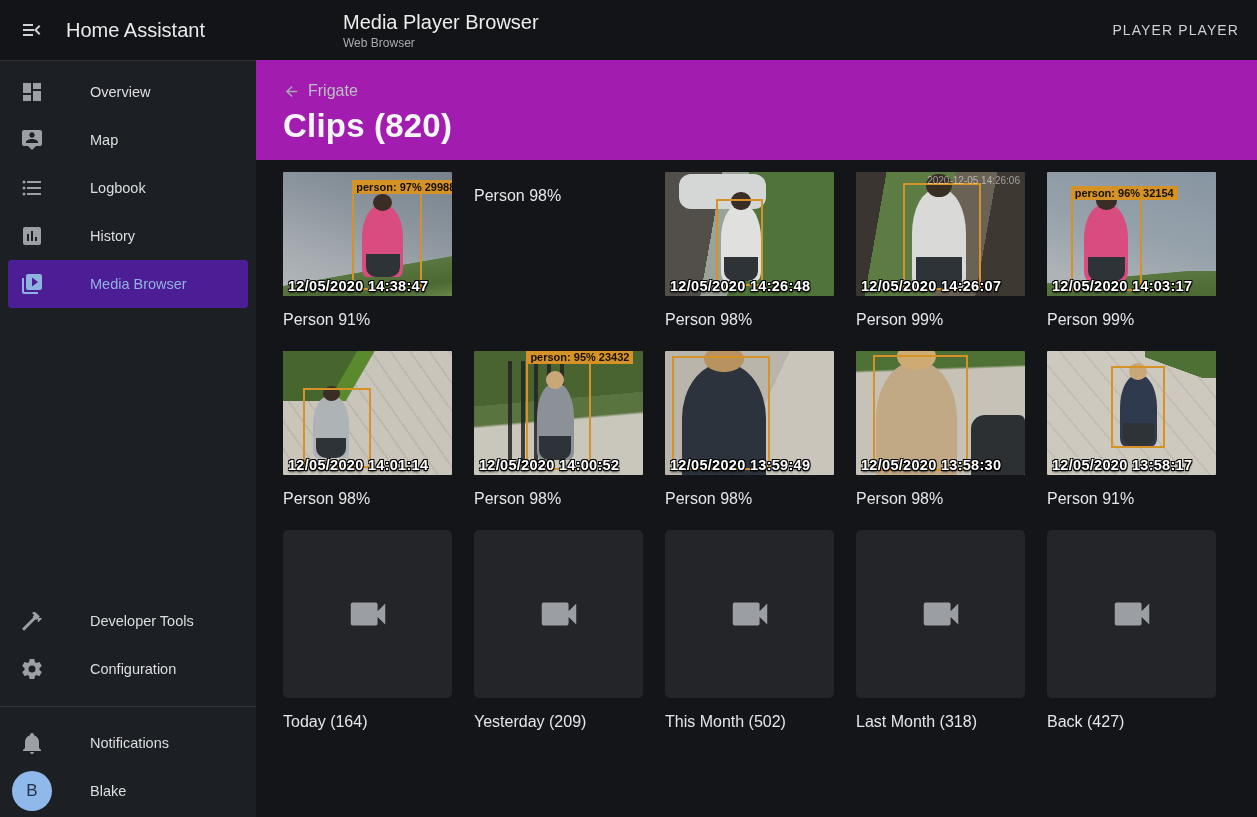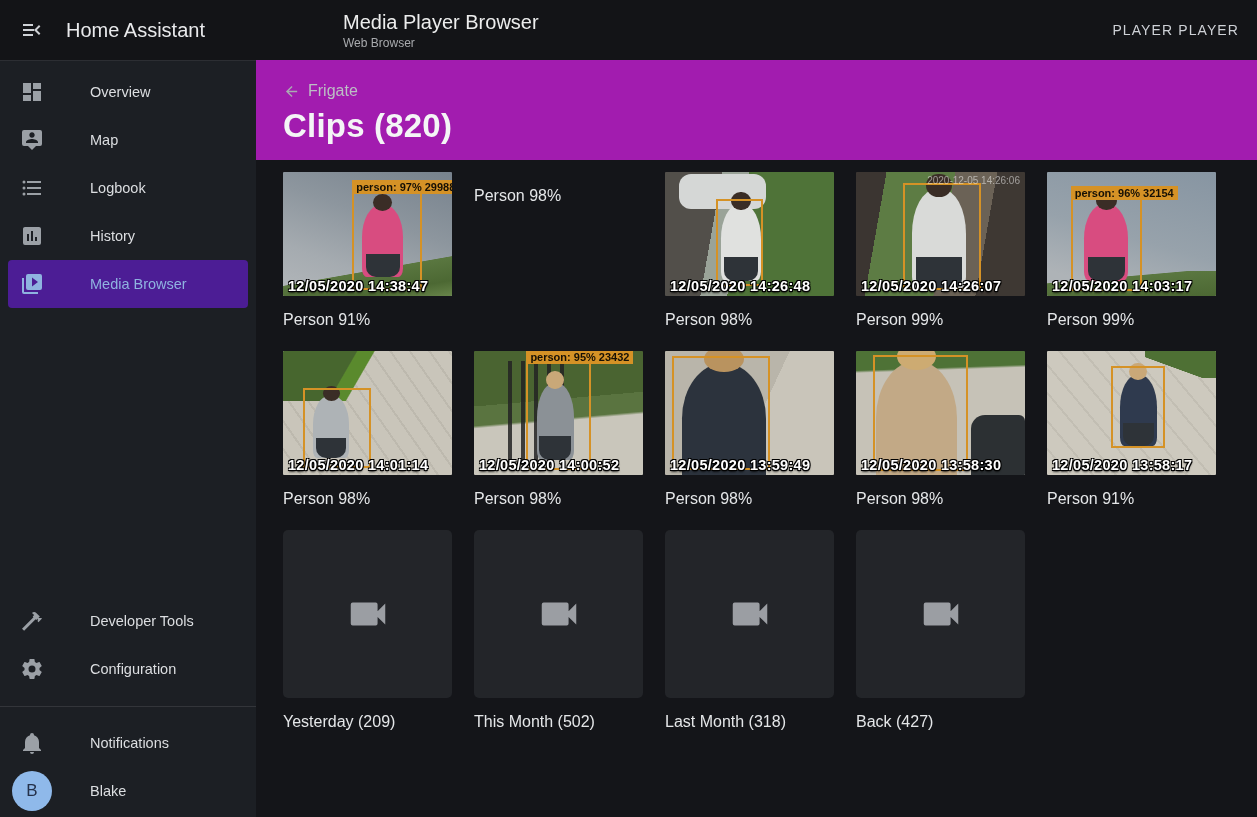--- a/index.html
+++ b/index.html
@@ -331,20 +331,30 @@
 
     <div class="card">
       <div class="thumb t10">
         <div class="fig"></div>
         <div class="bb"></div>
         <span class="ts">12/05/2020 13:58:17</span>
       </div>
       <div class="caption">Person 91%</div>
     </div>
 
+    <div class="card">
+      <div class="folder">
+        <span style="display:flex;">
+          <svg viewBox="0 0 24 24">
+              <path d="M17,10.5V7A1,1 0 0,0 16,6H4A1,1 0 0,0 3,7V17A1,1 0 0,0 4,18H16A1,1 0 0,0 17,17V13.5L21,17.5V6.5L17,10.5Z"></path>
+            </svg>
+        </span>
+      </div>
+      <div class="caption">Today (164)</div>
+    </div>
 
     <div class="card">
       <div class="folder">
         <span style="display:flex;">
           <svg viewBox="0 0 24 24">
               <path d="M17,10.5V7A1,1 0 0,0 16,6H4A1,1 0 0,0 3,7V17A1,1 0 0,0 4,18H16A1,1 0 0,0 17,17V13.5L21,17.5V6.5L17,10.5Z"></path>
             </svg>
         </span>
       </div>
       <div class="caption">Yesterday (209)</div>

